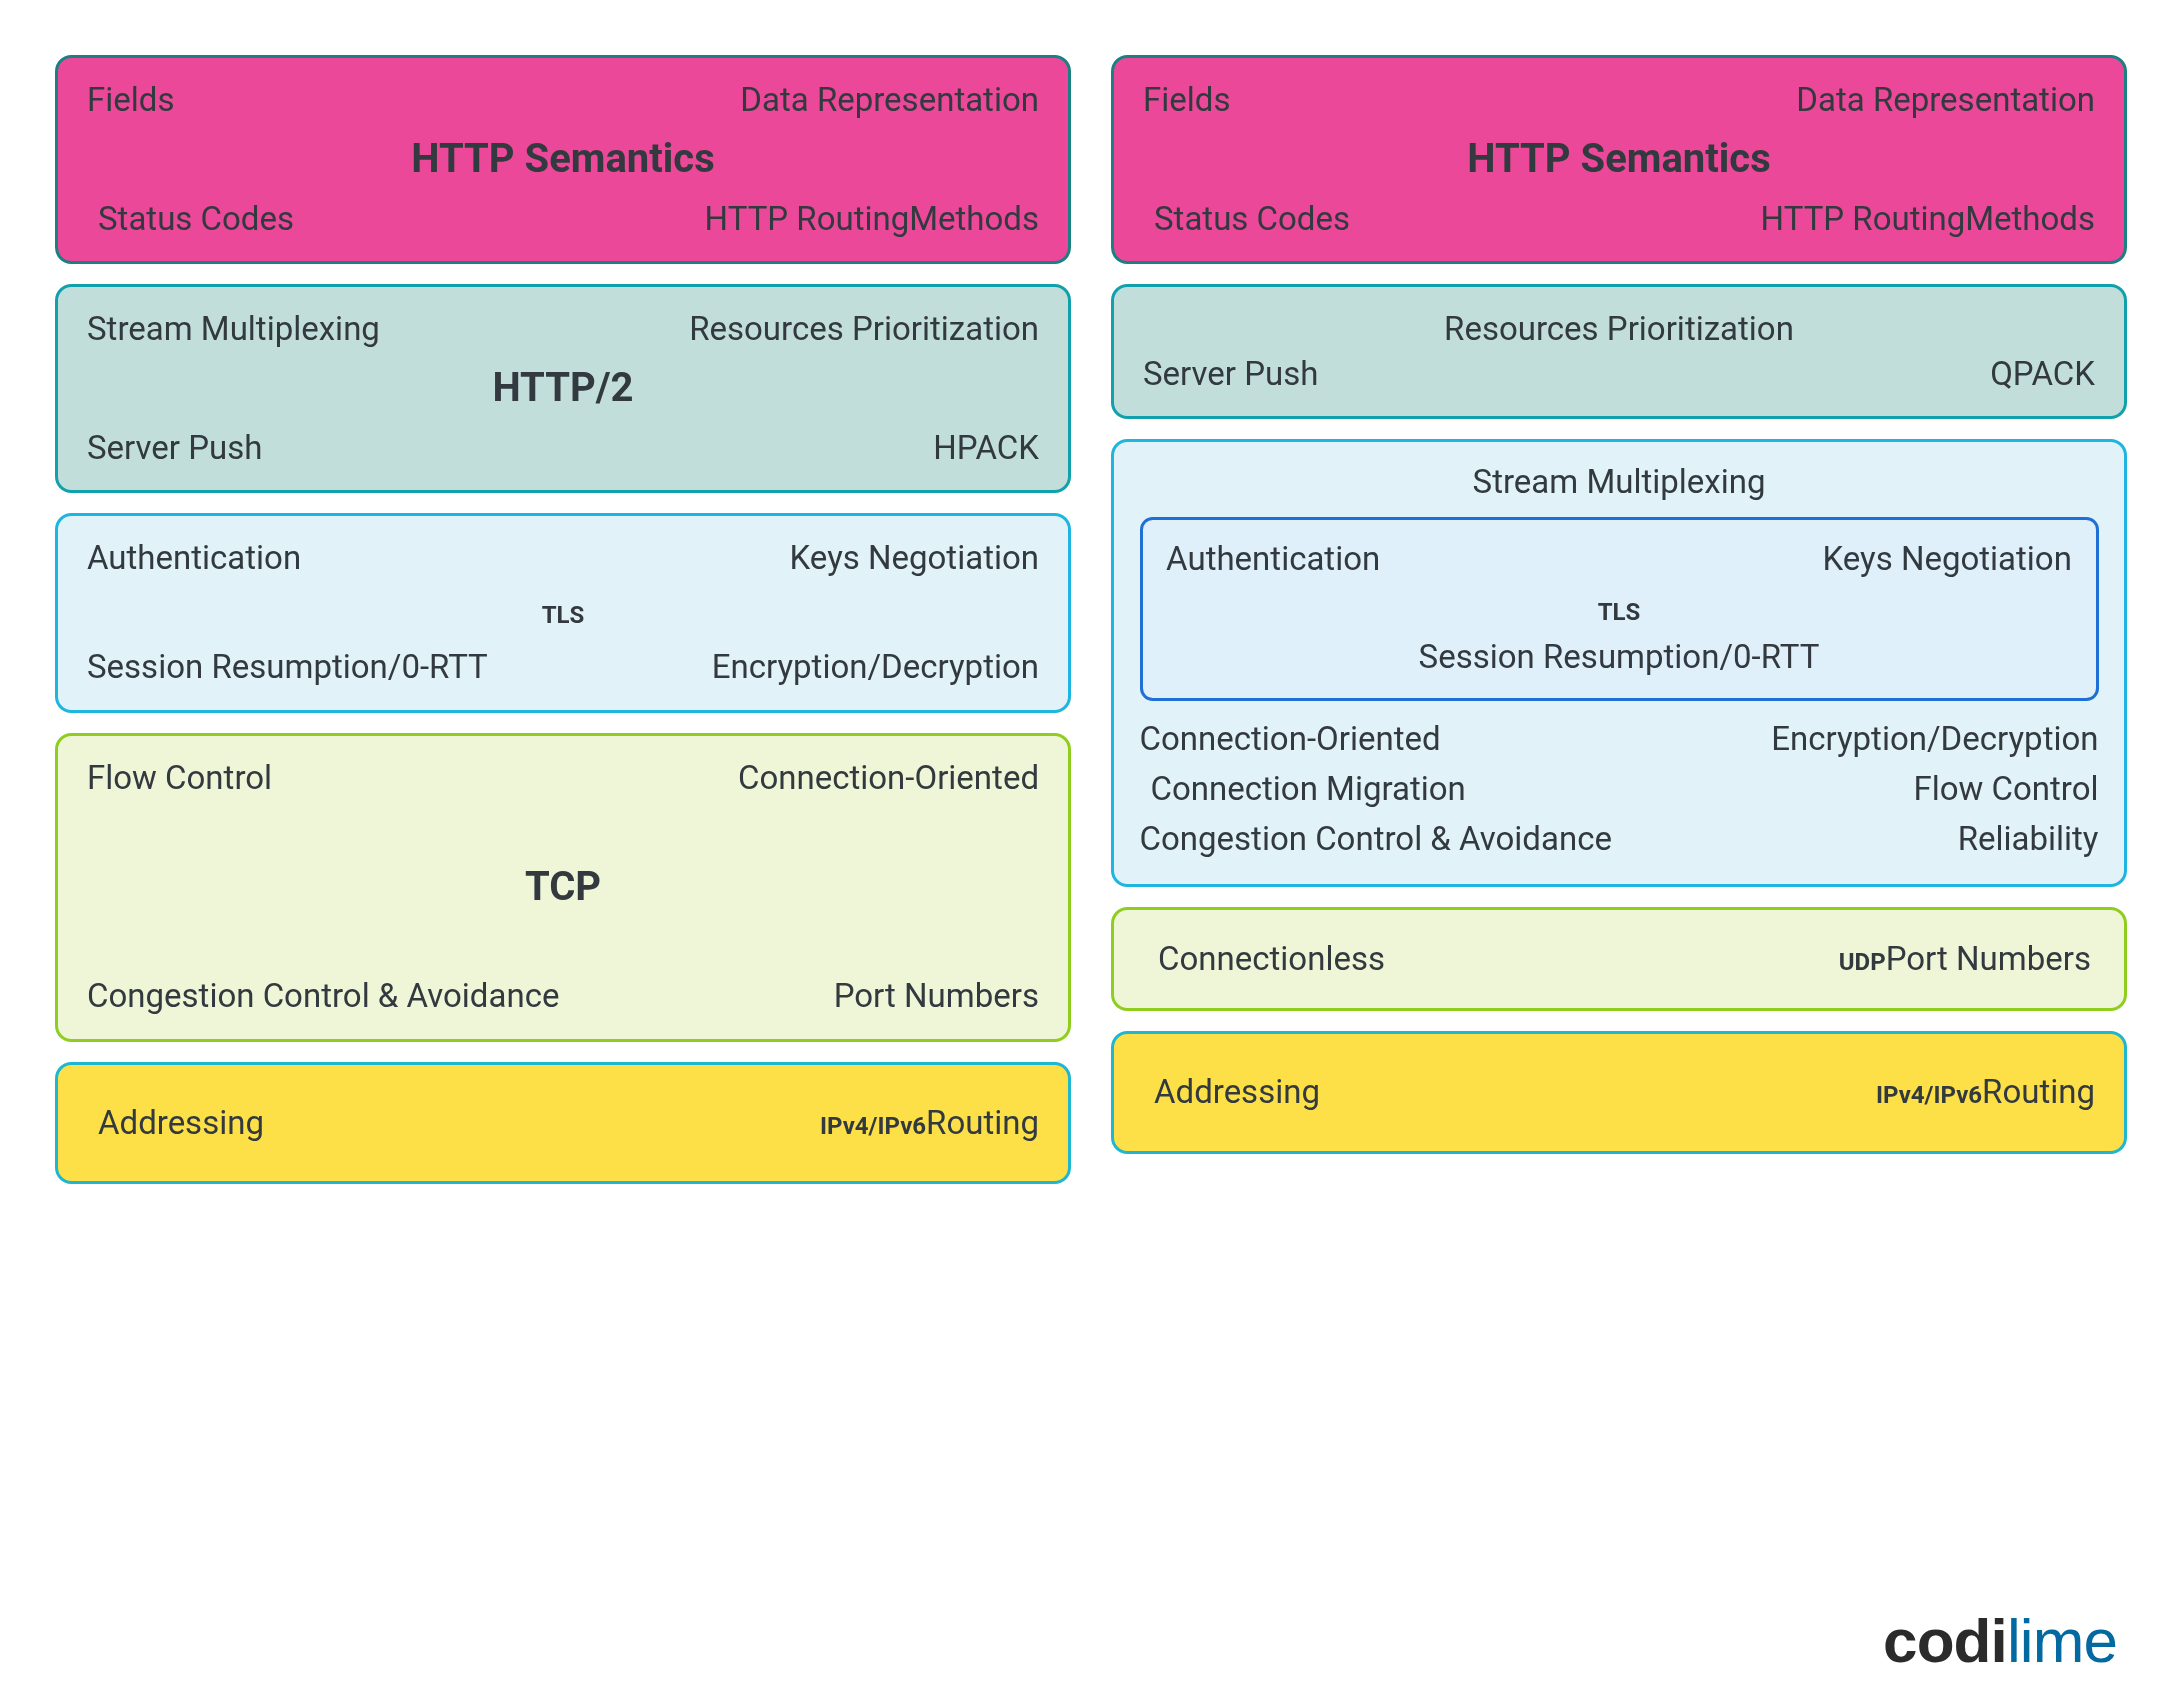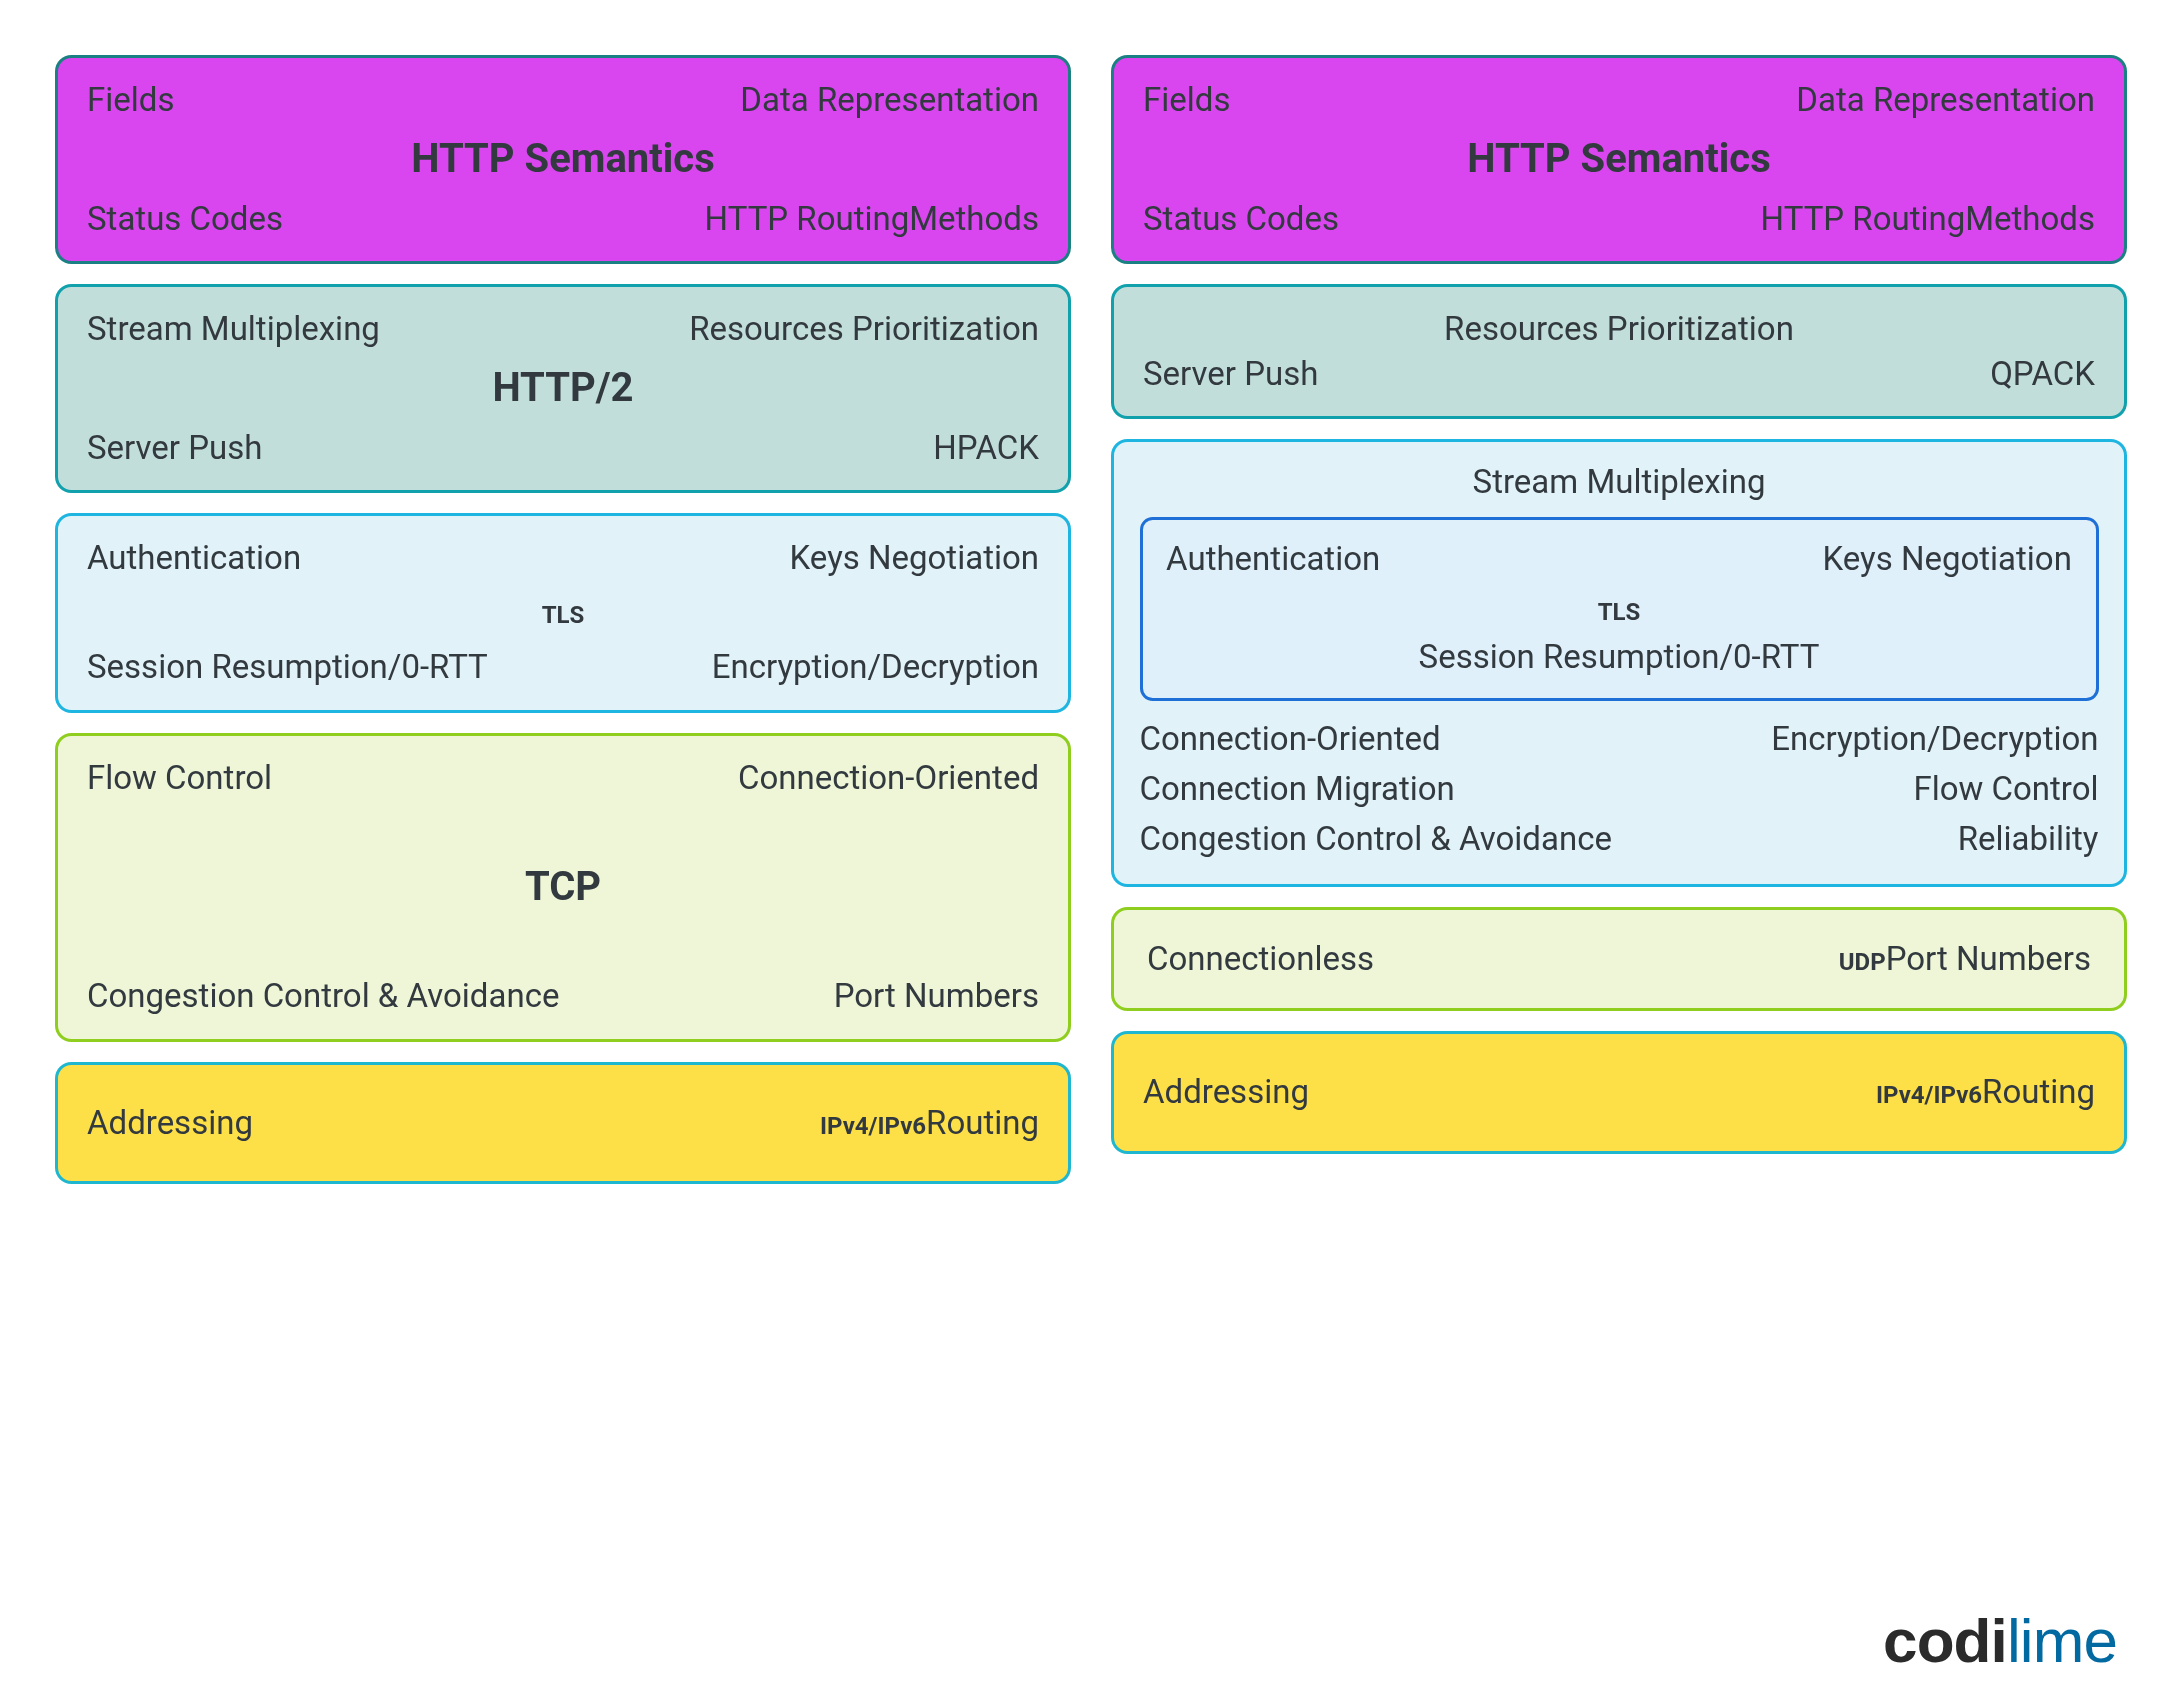--- a/index.html
+++ b/index.html
@@ -23,33 +23,33 @@
     gap: 20px;
   }
   .box {
     border: 3.6px solid;
     border-radius: 16.4px;
     padding: 20px 29px;
     font-size: 33px;
     line-height: 1.35;
     position: relative;
   }
-  .teal-dark { border-color: #1b8083; background: #d946ef; }
+  .teal-dark { border-color: #1b8083; background: #ec4899; }
   .teal-mid  { border-color: #10a1ad; background: #c2dedb; }
   .cyan      { border-color: #1eb5e0; background: #e1f3f8; }
   .lime      { border-color: #8fce1f; background: #eef6d7; }
   .ip        { border-color: #1fb6cf; background: #fde047; }
 
   .row { display: flex; justify-content: space-between; align-items: baseline; }
   .row.center-three { justify-content: space-between; }
   .title-row { text-align: center; margin: 9px 0 11px 0; }
   .title { font-weight: 700; font-size: 40px; }
   .title-sm { font-weight: 700; font-size: 24px; }
   .mid { text-align: right; flex: 1; }
-  .left { text-align: right; }
+  .left { text-align: right; margin-left: 11px; }
   .right { text-align: right; }
 
   
   .quic-outer { border-color: #1eb5e0; background: #e1f3f8; padding: 18px 25.5px 22px 25.5px; }
   .quic-outer .inner-header { text-align: center; margin-bottom: 12.7px; font-size: 33px; }
   .quic-inner {
     border: 3.6px solid #1e6fd6;
     border-radius: 12.7px;
     background: #dff0fb;
     padding: 16.4px 23.6px 18px 23.6px;

